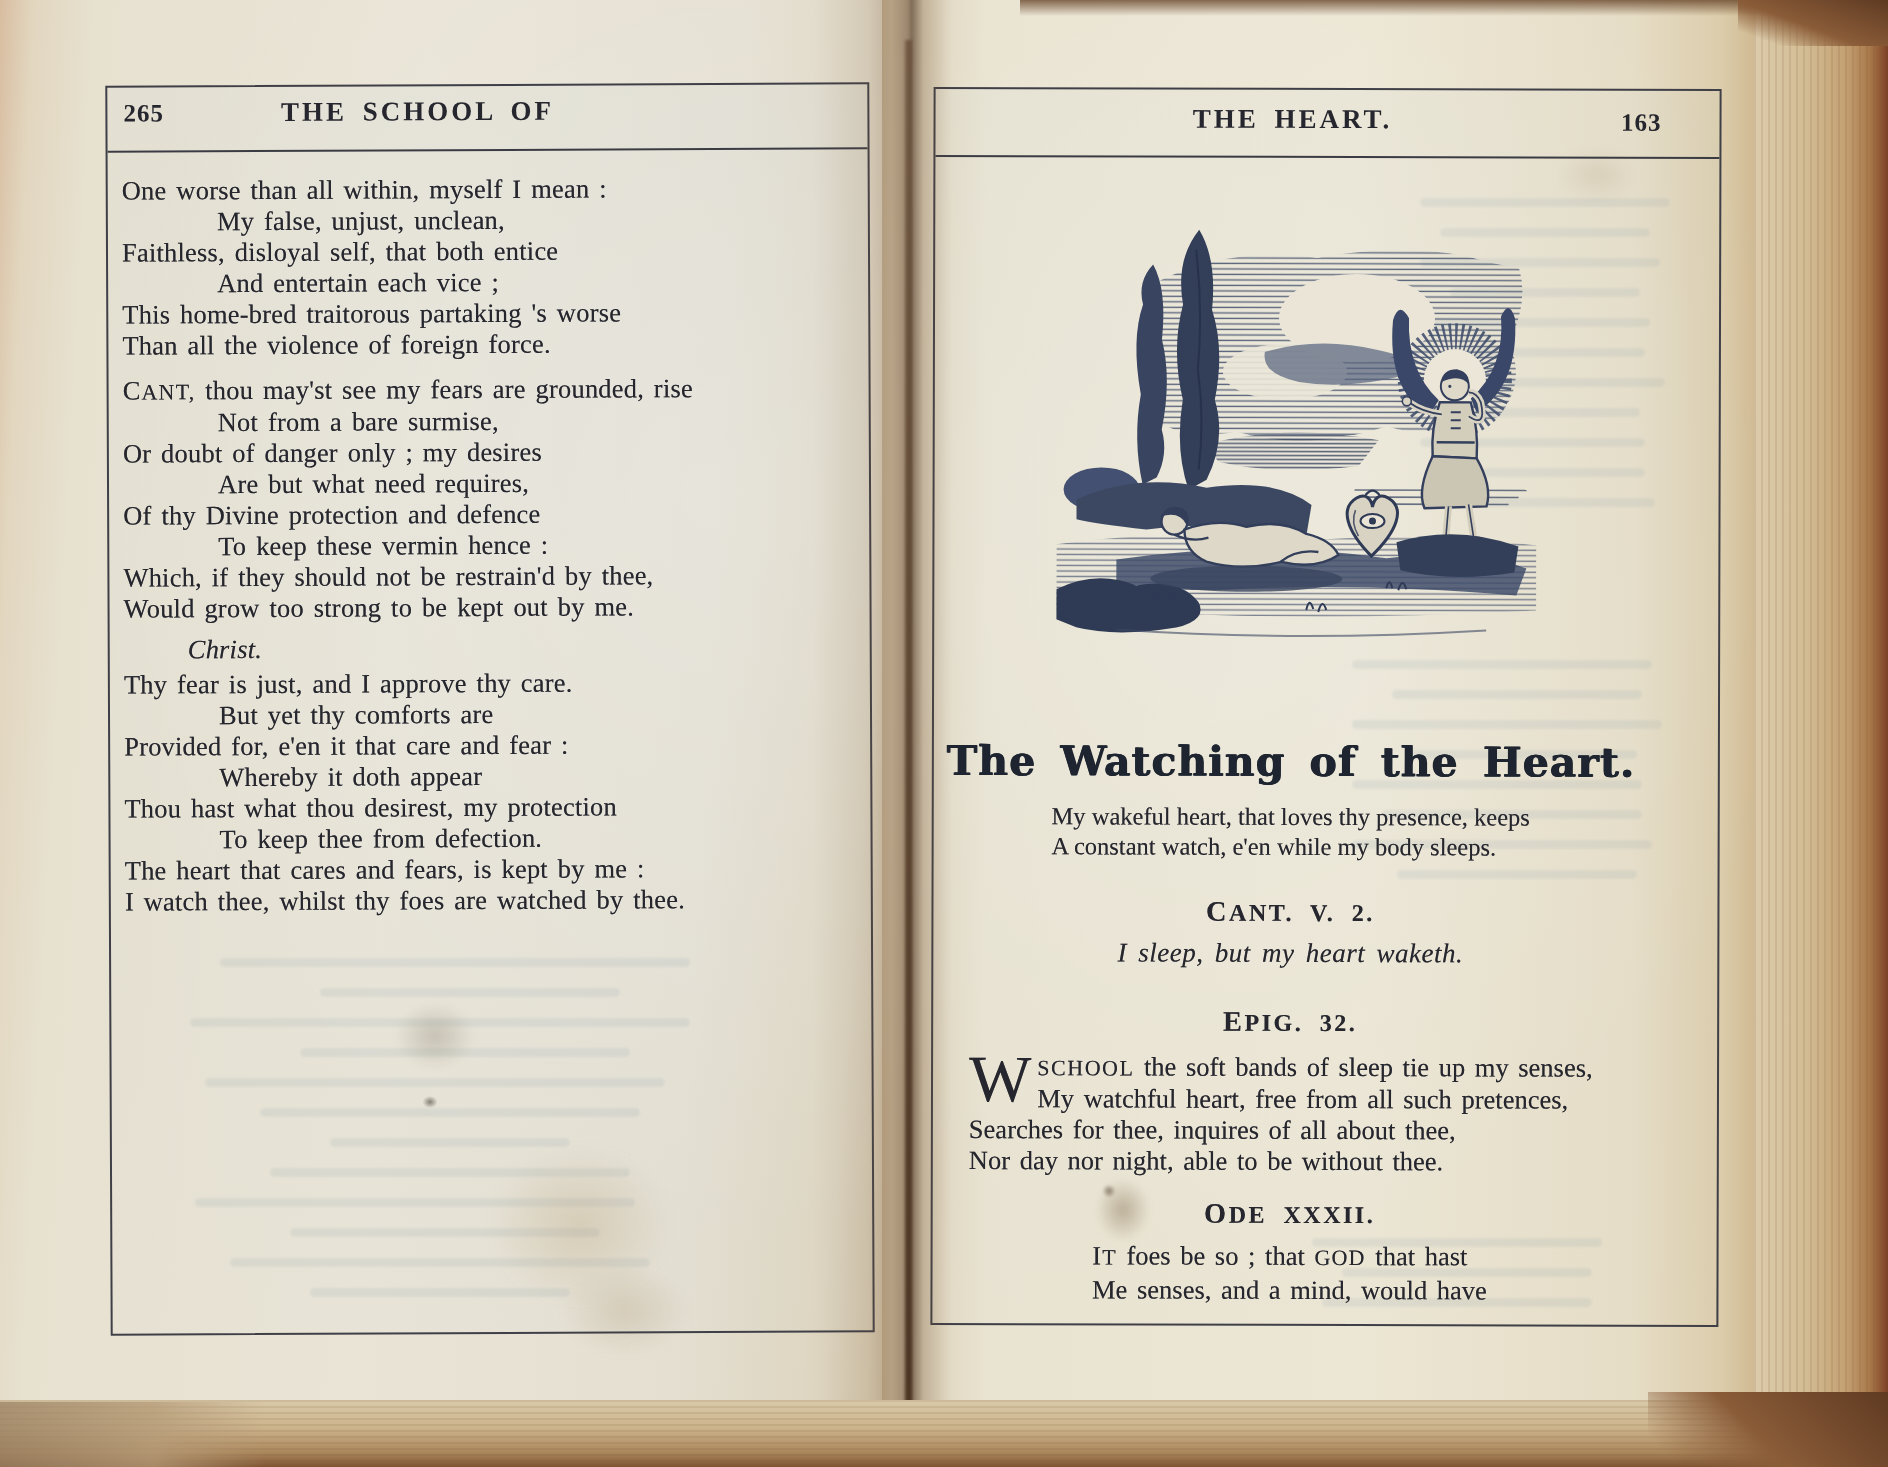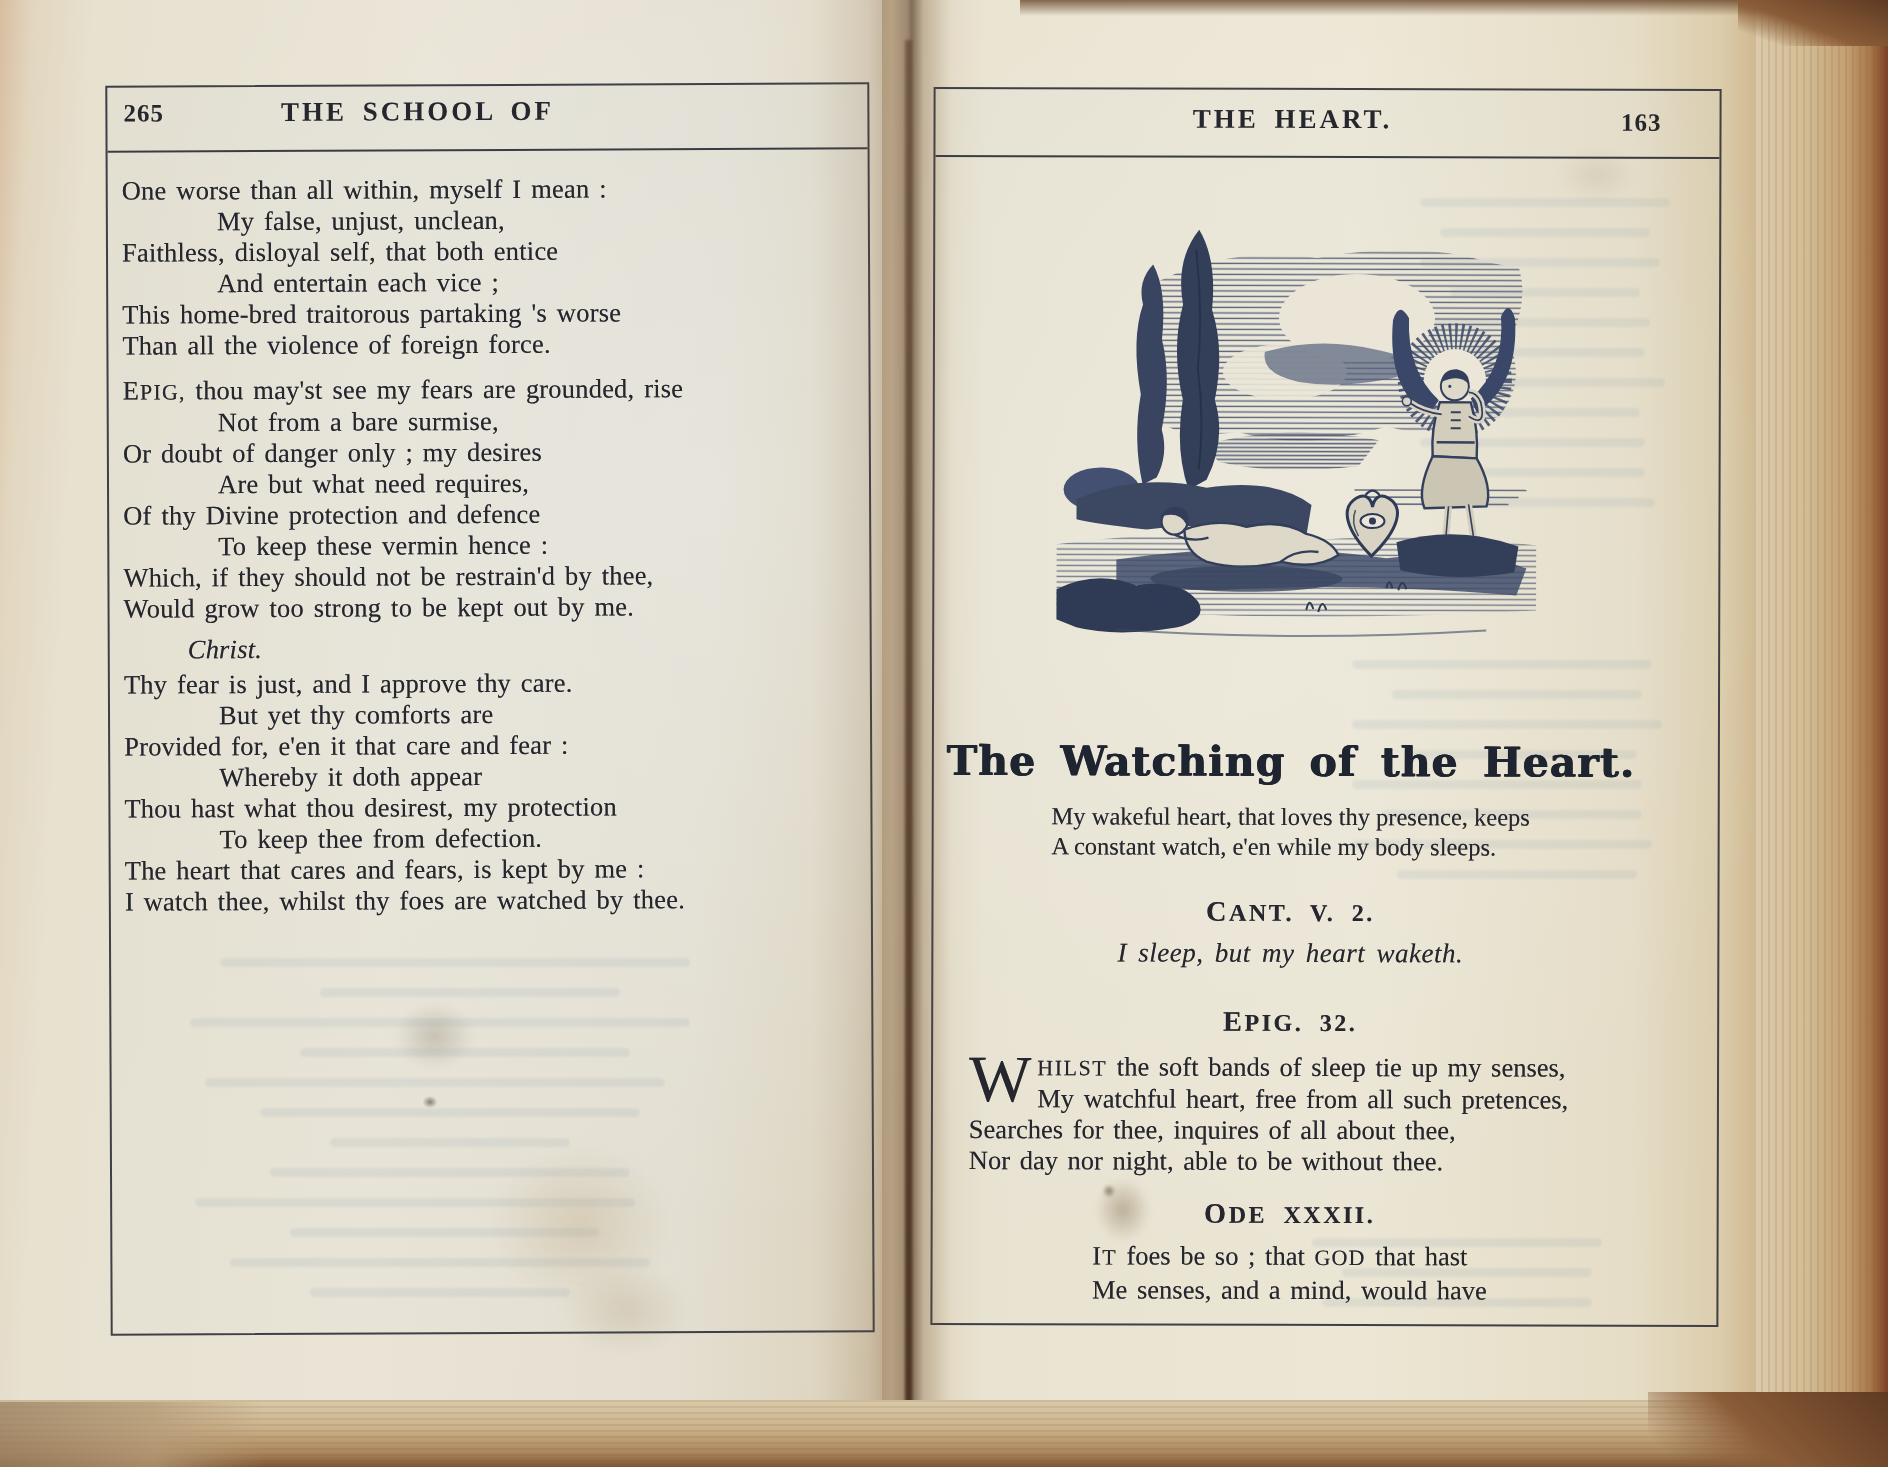--- a/index.html
+++ b/index.html
@@ -153,21 +153,21 @@
       <div class="header-rule"></div>
 
       <div class="poem">
         <p>One worse than all within, myself I mean :</p>
         <p class="in">My false, unjust, unclean,</p>
         <p>Faithless, disloyal self, that both entice</p>
         <p class="in">And entertain each vice ;</p>
         <p>This home-bred traitorous partaking 's worse</p>
         <p>Than all the violence of foreign force.</p>
         <div class="gap14"></div>
-        <p class="lord-line"><span class="sc-word">EPIG,</span><span> thou may'st see my fears are grounded, rise</span></p>
+        <p class="lord-line"><span class="sc-word">CANT,</span><span> thou may'st see my fears are grounded, rise</span></p>
         <p class="in">Not from a bare surmise,</p>
         <p>Or doubt of danger only ; my desires</p>
         <p class="in">Are but what need requires,</p>
         <p>Of thy Divine protection and defence</p>
         <p class="in">To keep these vermin hence :</p>
         <p>Which, if they should not be restrain'd by thee,</p>
         <p>Would grow too strong to be kept out by me.</p>
         <div class="gap10"></div>
         <p class="speaker">Christ.</p>
         <div class="gap4"></div>
@@ -309,21 +309,21 @@
           <p>My wakeful heart, that loves thy presence, keeps</p>
           <p>A constant watch, e'en while my body sleeps.</p>
         </div>
       </div>
 
       <h3 class="rblock heading h-cant">CANT. V. 2.</h3>
       <div class="rblock scripture">I sleep, but my heart waketh.</div>
 
       <h3 class="rblock heading h-epig">EPIG. 32.</h3>
       <div class="epigram">
-        <p><span class="dropcap">W</span><span class="caps-sm">HILST</span><span> the soft bands of sleep tie up my senses,</span></p>
+        <p><span class="dropcap">W</span><span class="caps-sm">SCHOOL</span><span> the soft bands of sleep tie up my senses,</span></p>
         <p class="ep2">My watchful heart, free from all such pretences,</p>
         <p>Searches for thee, inquires of all about thee,</p>
         <p>Nor day nor night, able to be without thee.</p>
       </div>
 
       <h3 class="rblock heading h-ode">ODE XXXII.</h3>
       <div class="rblock ode">
         <div class="inner">
           <p class="ode-l1"><span class="sc-word">IT</span><span> foes be so ; that </span><span class="sc-word">GOD</span><span> that hast</span></p>
           <p>Me senses, and a mind, would have</p>

